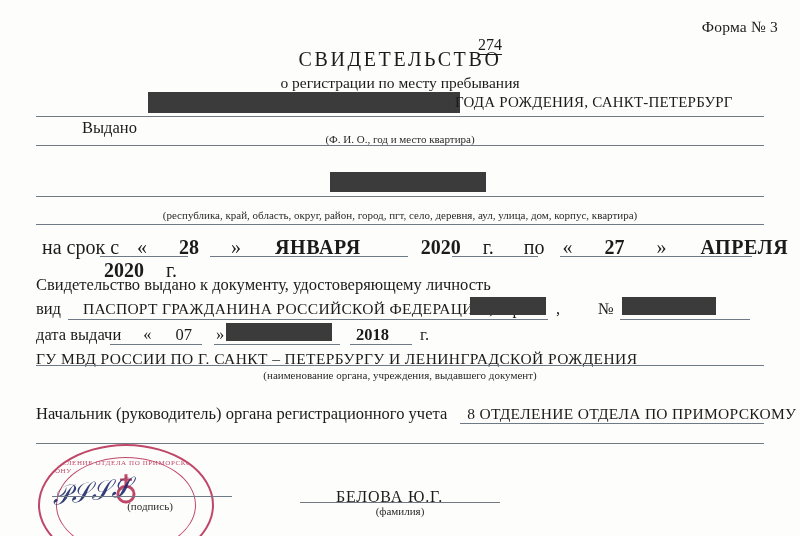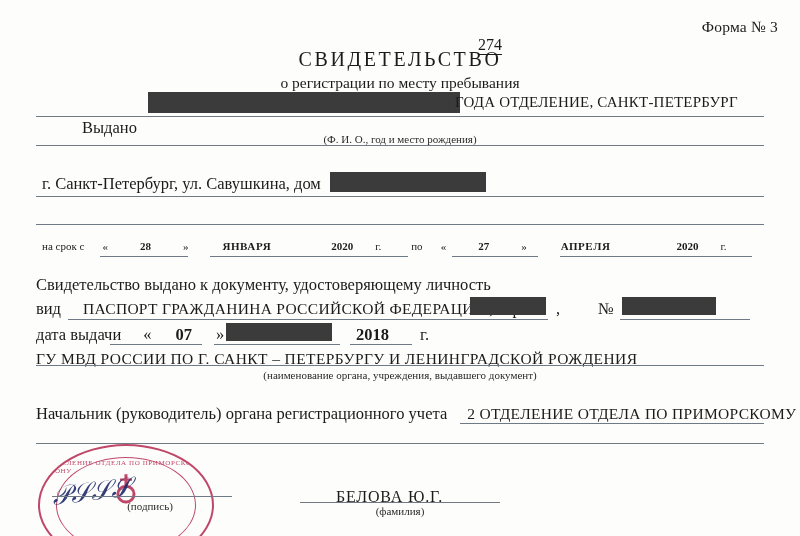--- a/index.html
+++ b/index.html
@@ -87,21 +87,21 @@
   }
 
   .fio-caption { top: 133px; left: 0; width: 800px; }
 
   .about-line { top: 151px; left: 42px; }
   .addr-line { top: 174px; left: 42px; }
 
   .addr-caption { top: 209px; left: 0; width: 800px; }
 
   .term-row { top: 236px; left: 42px; }
-  .term-row span { font-size: 11px; }
+  .term-row span { font-size: 20px; }
   .bold-mon { font-weight: 700; letter-spacing: 0.6px; }
 
   .doc-row1 { top: 275px; left: 36px; }
   .doc-row2 { top: 299px; left: 36px; }
   .doc-row3 { top: 325px; left: 36px; }
   .organ-row { top: 350px; left: 36px; font-size: 15.5px; letter-spacing: 0.4px; }
   .organ-caption { top: 369px; left: 120px; width: 560px; }
 
   .chief-row { top: 404px; left: 36px; }
   .chief-row2 { top: 427px; left: 36px; font-size: 15.5px; letter-spacing: 0.3px; }
@@ -177,28 +177,28 @@
 <div class="page">
 
   <div class="abs form-no">Форма № 3</div>
 
   <div class="abs title">СВИДЕТЕЛЬСТВО</div>
   <div class="abs cert-number">274</div>
   <div class="abs title-sub">о регистрации по месту пребывания</div>
 
   <div class="abs row-label issued-label">Выдано</div>
   <div class="redact" style="left:148px; top:92px; width:312px; height:21px;"></div>
-  <div class="abs issued-tail">ГОДА ОТДЕЛЕНИЕ, САНКТ-ПЕТЕРБУРГ</div>
+  <div class="abs issued-tail">ГОДА РОЖДЕНИЯ, САНКТ-ПЕТЕРБУРГ</div>
   <div class="line" style="left:36px; top:116px; width:728px;"></div>
-  <div class="abs small-caption fio-caption">(Ф. И. О., год и место рождения)</div>
+  <div class="abs small-caption fio-caption">(Ф. И. О., год и место квартира)</div>
   <div class="line" style="left:36px; top:145px; width:728px;"></div>
 
-  <div class="abs row-label addr-line">г. Санкт-Петербург, ул. Савушкина, дом</div>
   <div class="redact" style="left:330px; top:172px; width:156px; height:20px;"></div>
   <div class="line" style="left:36px; top:196px; width:728px;"></div>
+  <div class="abs small-caption addr-caption">(республика, край, область, округ, район, город, пгт, село, деревня, аул, улица, дом, корпус, квартира)</div>
   <div class="line" style="left:36px; top:224px; width:728px;"></div>
 
   <div class="abs term-row">
     <span>на срок с</span>
     <span style="display:inline-block;width:10px"></span>
     <span>«</span>
     <span style="display:inline-block;width:24px"></span>
     <span style="font-weight:700">28</span>
     <span style="display:inline-block;width:24px"></span>
     <span>»</span>
@@ -243,39 +243,39 @@
   <div class="abs row-label" style="top:299px; left:598px;">№</div>
   <div class="redact" style="left:622px; top:297px; width:94px; height:18px;"></div>
   <div class="line" style="left:68px; top:319px; width:480px;"></div>
   <div class="line" style="left:620px; top:319px; width:130px;"></div>
 
   <div class="abs doc-row3">
     <span class="row-label">дата выдачи</span>
     <span style="display:inline-block;width:14px"></span>
     <span class="row-label">«</span>
     <span style="display:inline-block;width:16px"></span>
-    <span class="row-label" style="font-weight:700">07</span>
+    <span class="row-label" style="font-weight:400">07</span>
     <span style="display:inline-block;width:16px"></span>
     <span class="row-label">»</span>
   </div>
   <div class="redact" style="left:226px; top:323px; width:106px; height:18px;"></div>
   <div class="abs row-label" style="top:325px; left:356px; font-weight:700;">2018</div>
   <div class="abs row-label" style="top:325px; left:420px;">г.</div>
   <div class="line" style="left:110px; top:344px; width:92px;"></div>
   <div class="line" style="left:214px; top:344px; width:126px;"></div>
   <div class="line" style="left:350px; top:344px; width:62px;"></div>
 
   <div class="abs organ-row">ГУ  МВД  РОССИИ  ПО  Г. САНКТ – ПЕТЕРБУРГУ  И  ЛЕНИНГРАДСКОЙ РОЖДЕНИЯ</div>
   <div class="line" style="left:36px; top:365px; width:728px;"></div>
   <div class="abs small-caption organ-caption">(наименование органа, учреждения, выдавшего документ)</div>
 
   <div class="abs chief-row">
     <span class="row-label">Начальник (руководитель) органа регистрационного учета</span>
     <span style="display:inline-block;width:12px"></span>
-    <span style="font-size:15.5px;letter-spacing:0.3px">2 ОТДЕЛЕНИЕ ОТДЕЛА  ПО ПРИМОРСКОМУ</span>
+    <span style="font-size:15.5px;letter-spacing:0.3px">8 ОТДЕЛЕНИЕ ОТДЕЛА  ПО ПРИМОРСКОМУ</span>
   </div>
   <div class="line" style="left:460px; top:423px; width:304px;"></div>
   <div class="line" style="left:36px; top:443px; width:728px;"></div>
 
   <div class="stamp">
     <div class="stamp-inner"></div>
     <div class="stamp-arc-top">2 ОТДЕЛЕНИЕ ОТДЕЛА ПО ПРИМОРСКОМУ РАЙОНУ</div>
     <div class="stamp-core">♁</div>
 
   </div>

